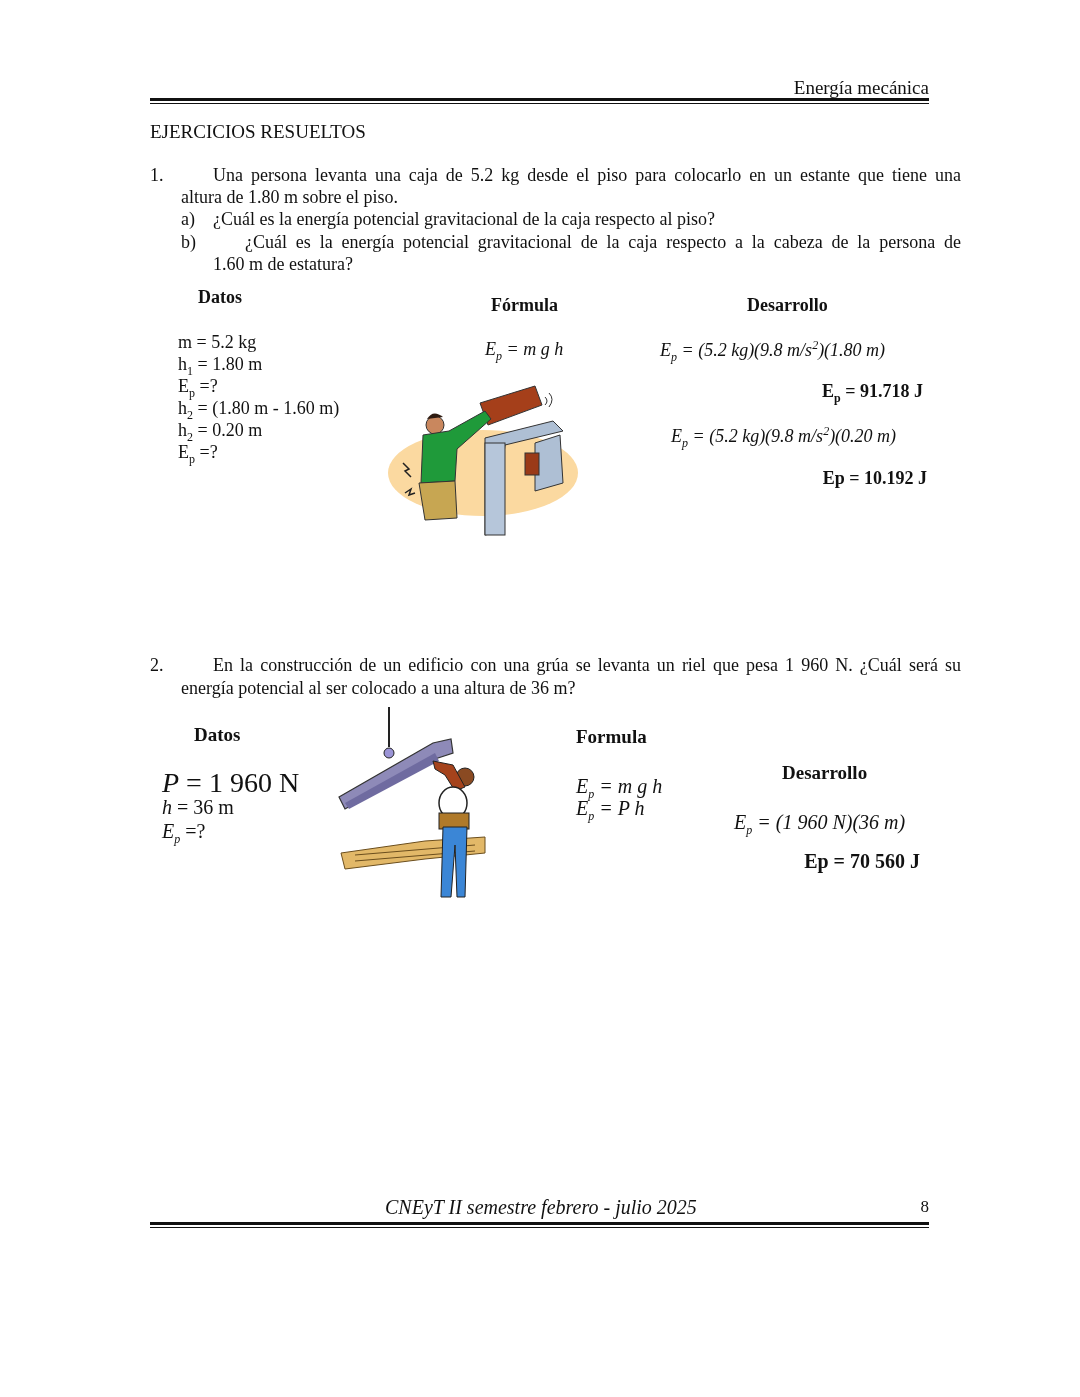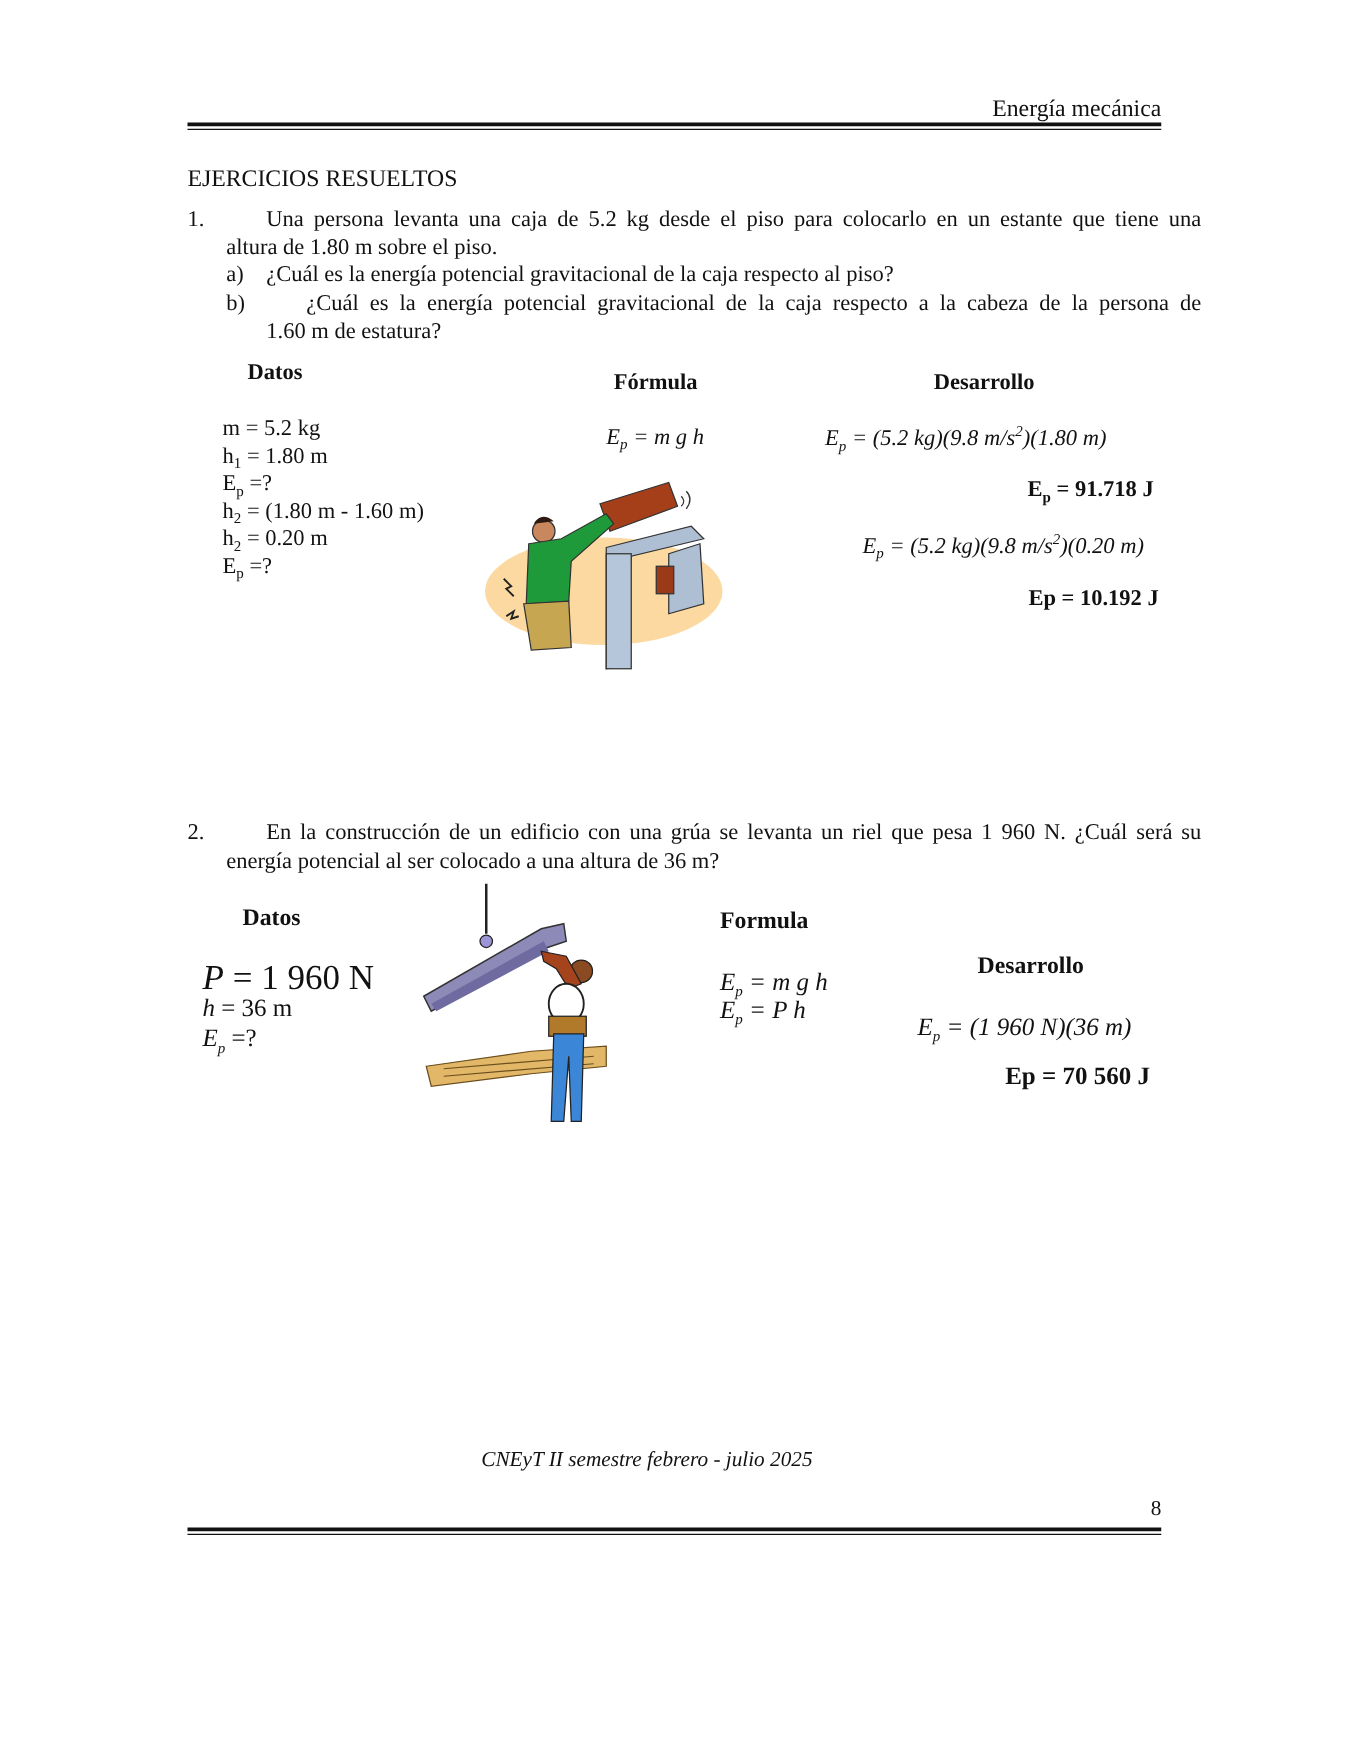--- a/index.html
+++ b/index.html
@@ -17,21 +17,21 @@
 </style>
 </head>
 <body>
 
 <div class="abs t" style="right:151px; top:77px; font-size:19px;">Energía mecánica</div>
 <div class="rule" style="top:98px;">
     <div class="thick"></div>
     <div class="thin"></div>
   </div>
 
-<div class="abs t" style="left:150px; top:133px; font-size:19px;">EJERCICIOS RESUELTOS</div>
+<div class="abs t" style="left:150px; top:121px; font-size:19px;">EJERCICIOS RESUELTOS</div>
 
 <div class="abs t" style="left:150px; top:164px;">1.</div>
 <div class="abs t justify" style="left:181px; top:164px; width:748px;">Una persona levanta una caja de 5.2 kg desde el piso para colocarlo en un estante que tiene una</div>
 <div class="abs t" style="left:181px; top:186px;">altura de 1.80 m sobre el piso.</div>
 <div class="abs t" style="left:181px; top:208px;">a)</div>
 <div class="abs t" style="left:213px; top:208px;">¿Cuál es la energía potencial gravitacional de la caja respecto al piso?</div>
 <div class="abs t" style="left:181px; top:231px;">b)</div>
 <div class="abs t justify" style="left:213px; top:231px; width:716px;">¿Cuál es la energía potencial gravitacional de la caja respecto a la cabeza de la persona de</div>
 <div class="abs t" style="left:213px; top:253px;">1.60 m de estatura?</div>
 
@@ -44,21 +44,21 @@
   <div class="t"><span>h</span><sub>2</sub><span> = 0.20 m</span></div>
   <div class="t"><span>E</span><sub>p</sub><span> =?</span></div>
 </div>
 
 <div class="abs t b" style="left:491px; top:294px;">Fórmula</div>
 <div class="abs t i" style="left:485px; top:338px;"><span>E</span><sub>p</sub><span> = m g h</span></div>
 
 <div class="abs t b" style="left:747px; top:294px;">Desarrollo</div>
 <div class="abs t i" style="left:660px; top:339px;"><span>E</span><sub>p</sub><span> = (5.2 kg)(9.8 m/s</span><sup>2</sup><span>)(1.80 m)</span></div>
 <div class="abs t b" style="right:157px; top:380px;"><span>E</span><sub>p</sub><span> = 91.718 J</span></div>
-<div class="abs t i" style="left:671px; top:425px;margin-left:19px;"><span>E</span><sub>p</sub><span> = (5.2 kg)(9.8 m/s</span><sup>2</sup><span>)(0.20 m)</span></div>
+<div class="abs t i" style="left:671px; top:425px;"><span>E</span><sub>p</sub><span> = (5.2 kg)(9.8 m/s</span><sup>2</sup><span>)(0.20 m)</span></div>
 <div class="abs t b" style="right:153px; top:467px;">Ep = 10.192 J</div>
 
 <svg class="abs" style="left:385px; top:383px;" width="200" height="155" viewBox="0 0 200 155">
   <ellipse cx="98" cy="90" rx="95" ry="43" fill="#fbd9a0"></ellipse>
 
   <polygon points="100,55 168,38 178,48 120,62 110,150 100,152" fill="#aebfd4" stroke="#333" stroke-width="1"></polygon>
   <rect x="100" y="60" width="20" height="92" fill="#b6c6da" stroke="#333" stroke-width="1"></rect>
   <polygon points="150,60 175,52 178,100 150,108" fill="#aebfd4" stroke="#333" stroke-width="1"></polygon>
   <rect x="140" y="70" width="14" height="22" fill="#9a3a18" stroke="#333" stroke-width="1"></rect>
 
@@ -105,18 +105,18 @@
 <div class="abs t b" style="left:576px; top:726px; font-size:19px;">Formula</div>
 <div class="abs" style="left:576px; top:775px;">
   <div class="t i" style="font-size:20px;"><span>E</span><sub>p</sub><span> = m g h</span></div>
   <div class="t i" style="font-size:20px;"><span>E</span><sub>p</sub><span> = P h</span></div>
 </div>
 
 <div class="abs t b" style="left:782px; top:762px; font-size:19px;">Desarrollo</div>
 <div class="abs t i" style="left:734px; top:811px; font-size:20px;"><span>E</span><sub>p</sub><span> = (1 960 N)(36 m)</span></div>
 <div class="abs t b" style="right:160px; top:850px; font-size:20px;">Ep = 70 560 J</div>
 
-<div class="abs t i" style="left:385px; top:1157px; font-size:17px;">CNEyT II semestre febrero - julio 2025</div>
+<div class="abs t i" style="left:385px; top:1196px; font-size:20px;">CNEyT II semestre febrero - julio 2025</div>
 <div class="abs t" style="right:151px; top:1196px; font-size:17px;">8</div>
 <div class="rule" style="top:1222px;">
     <div class="thick"></div>
     <div class="thin"></div>
   </div>
 
 </body></html>

